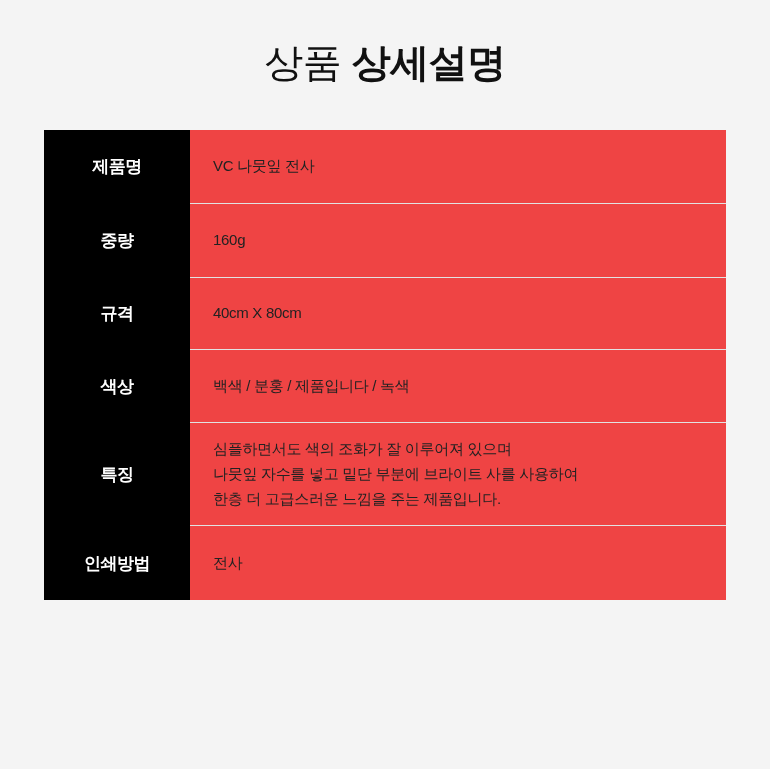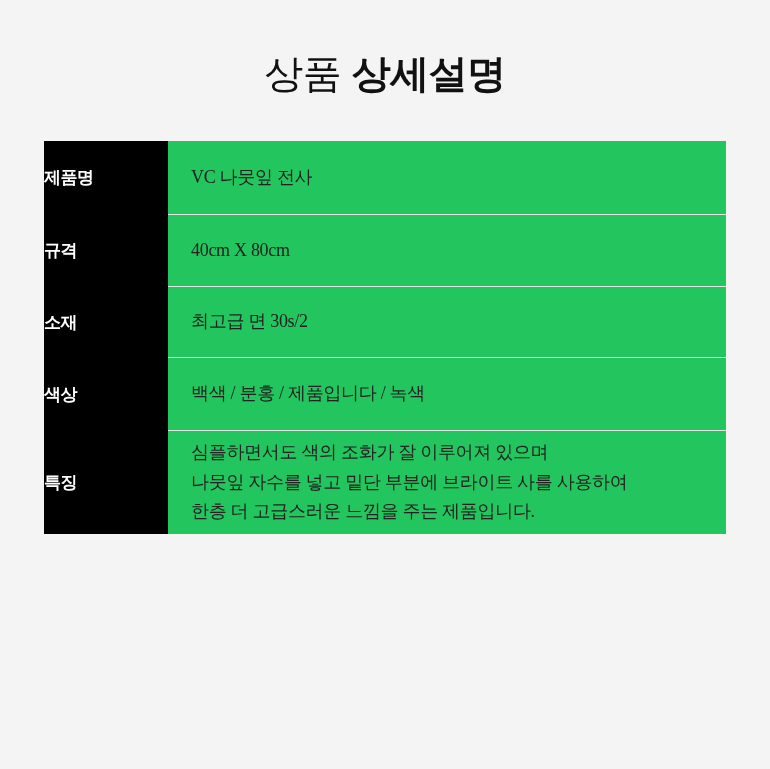--- a/index.html
+++ b/index.html
@@ -16,21 +16,21 @@
   }
   .page {
     width: 770px;
     height: 769px;
     position: relative;
     background: #f4f4f4;
     box-sizing: border-box;
   }
   .title {
     text-align: center;
-    padding-top: 51px;
+    padding-top: 40px;
     font-size: 39px;
     line-height: 1.2;
     letter-spacing: -0.5px;
     color: #111111;
   }
   .title .light {
     font-weight: 400;
   }
   .title .bold {
     font-weight: 700;
@@ -47,40 +47,40 @@
   }
   .spec-table td {
     border-bottom: 1px solid #e2e2e2;
     vertical-align: middle;
     box-sizing: border-box;
   }
   .spec-table tr:last-child td {
     border-bottom: none;
   }
   td.label {
-    width: 124px;
+    width: 146px;
     background: #000000;
     color: #ffffff;
+    text-align: center;
     font-size: 17px;
     font-weight: 700;
     letter-spacing: -0.5px;
     border-bottom: 1px solid #000000;
     padding: 0;
   }
   .spec-table tr:last-child td.label {
     border-bottom: none;
   }
   td.value {
     padding: 0 0 0 23px;
-    font-size: 18px;
+    font-size: 15px;
     color: #222222;
     letter-spacing: -0.3px;
     line-height: 1.65;
-    background: #22c55e;
-    font-family: Liberation Serif, serif;
+    background: #ef4444;
   }
   .row-h-1 td { height: 74px; }
   .row-h-2 td { height: 74px; }
   .row-h-3 td { height: 72px; margin-left: 32px; }
   .row-h-4 td { height: 71px; }
   .row-h-5 td { height: 73px; }
   .row-h-6 td { height: 103px; }
   .row-h-7 td { height: 74px; }
   .multiline {
     white-space: pre-line;
@@ -94,34 +94,38 @@
   <div class="title">
     <span class="light">상품 </span><span class="bold">상세설명</span>
   </div>
 
   <table class="spec-table">
     <tbody>
       <tr class="row-h-1">
         <td class="label">제품명</td>
         <td class="value">VC 나뭇잎 전사</td>
       </tr>
+      <tr class="row-h-2">
+        <td class="label">중량</td>
+        <td class="value">160g</td>
+      </tr>
       <tr class="row-h-3">
         <td class="label">규격</td>
         <td class="value">40cm X 80cm</td>
-      </tr>
-      <tr class="row-h-4">
-        <td class="label">소재</td>
-        <td class="value">최고급 면 30s/2</td>
       </tr>
       <tr class="row-h-5">
         <td class="label">색상</td>
         <td class="value">백색 / 분홍 / 제품입니다 / 녹색</td>
       </tr>
       <tr class="row-h-6">
         <td class="label">특징</td>
         <td class="value multiline">심플하면서도 색의 조화가 잘 이루어져 있으며
 나뭇잎 자수를 넣고 밑단 부분에 브라이트 사를 사용하여
 한층 더 고급스러운 느낌을 주는 제품입니다.</td>
       </tr>
+      <tr class="row-h-7">
+        <td class="label">인쇄방법</td>
+        <td class="value">전사</td>
+      </tr>
     </tbody>
   </table>
 
 </div>
 
 </body></html>

